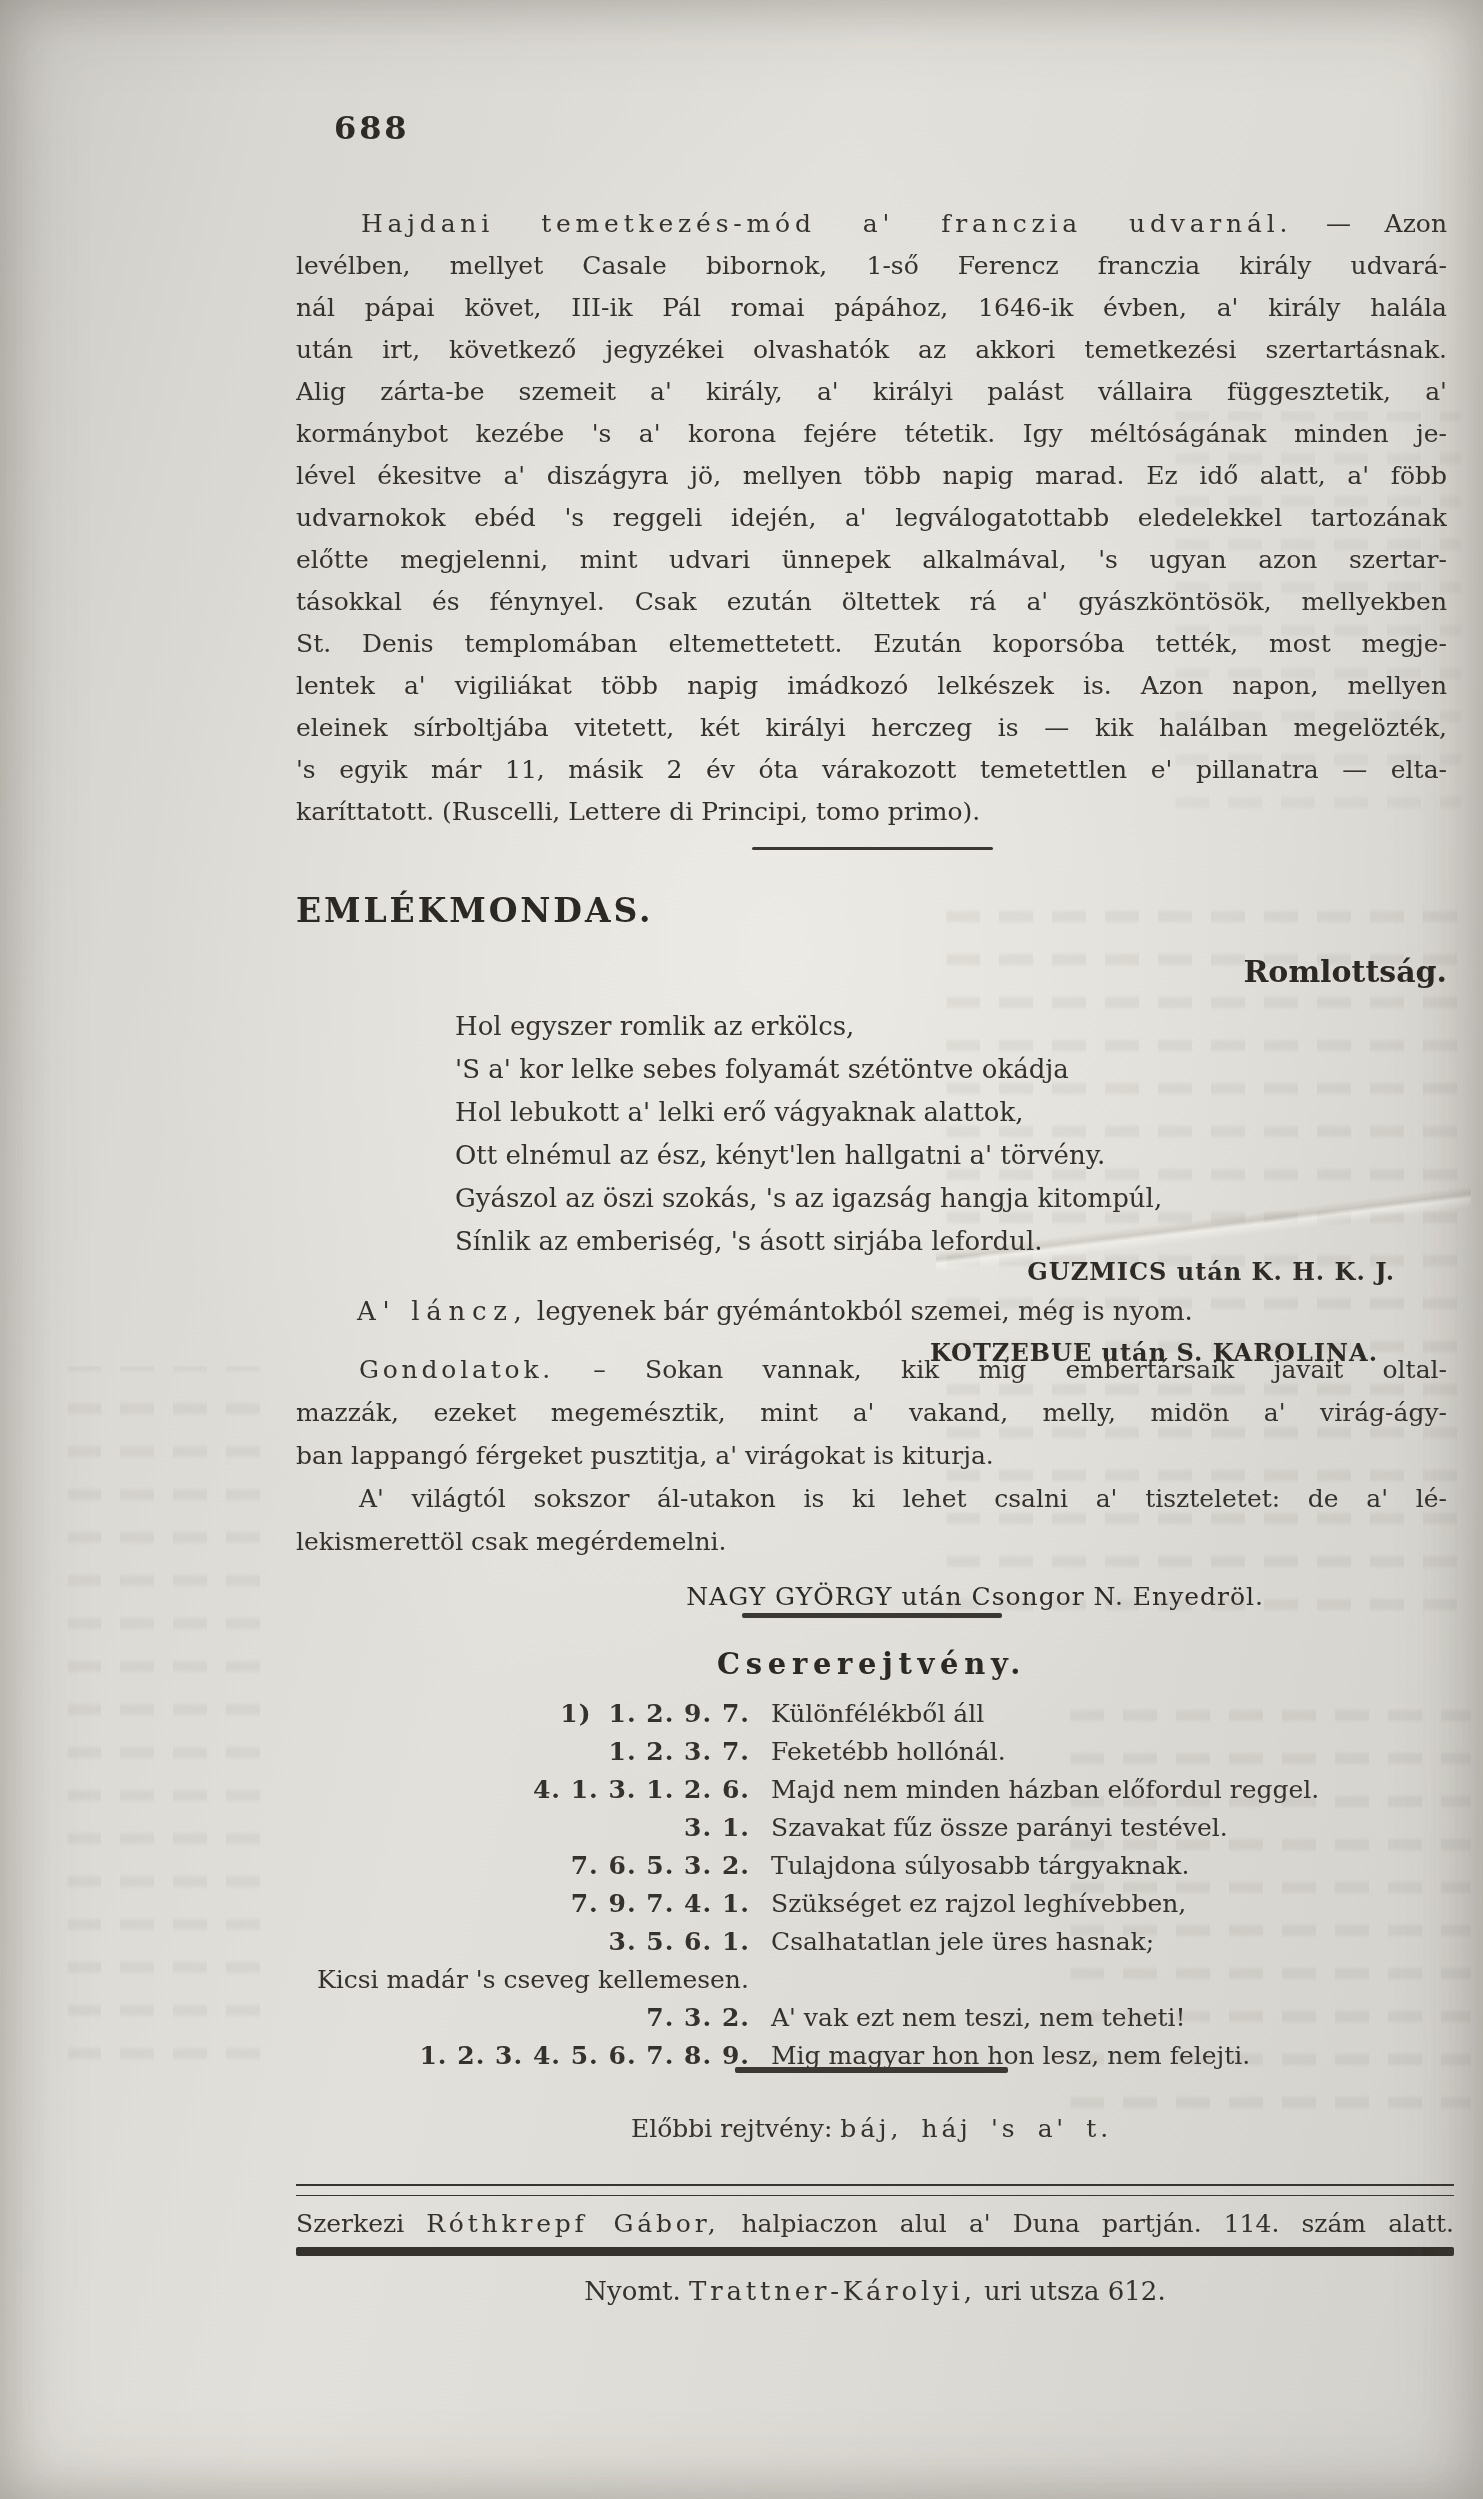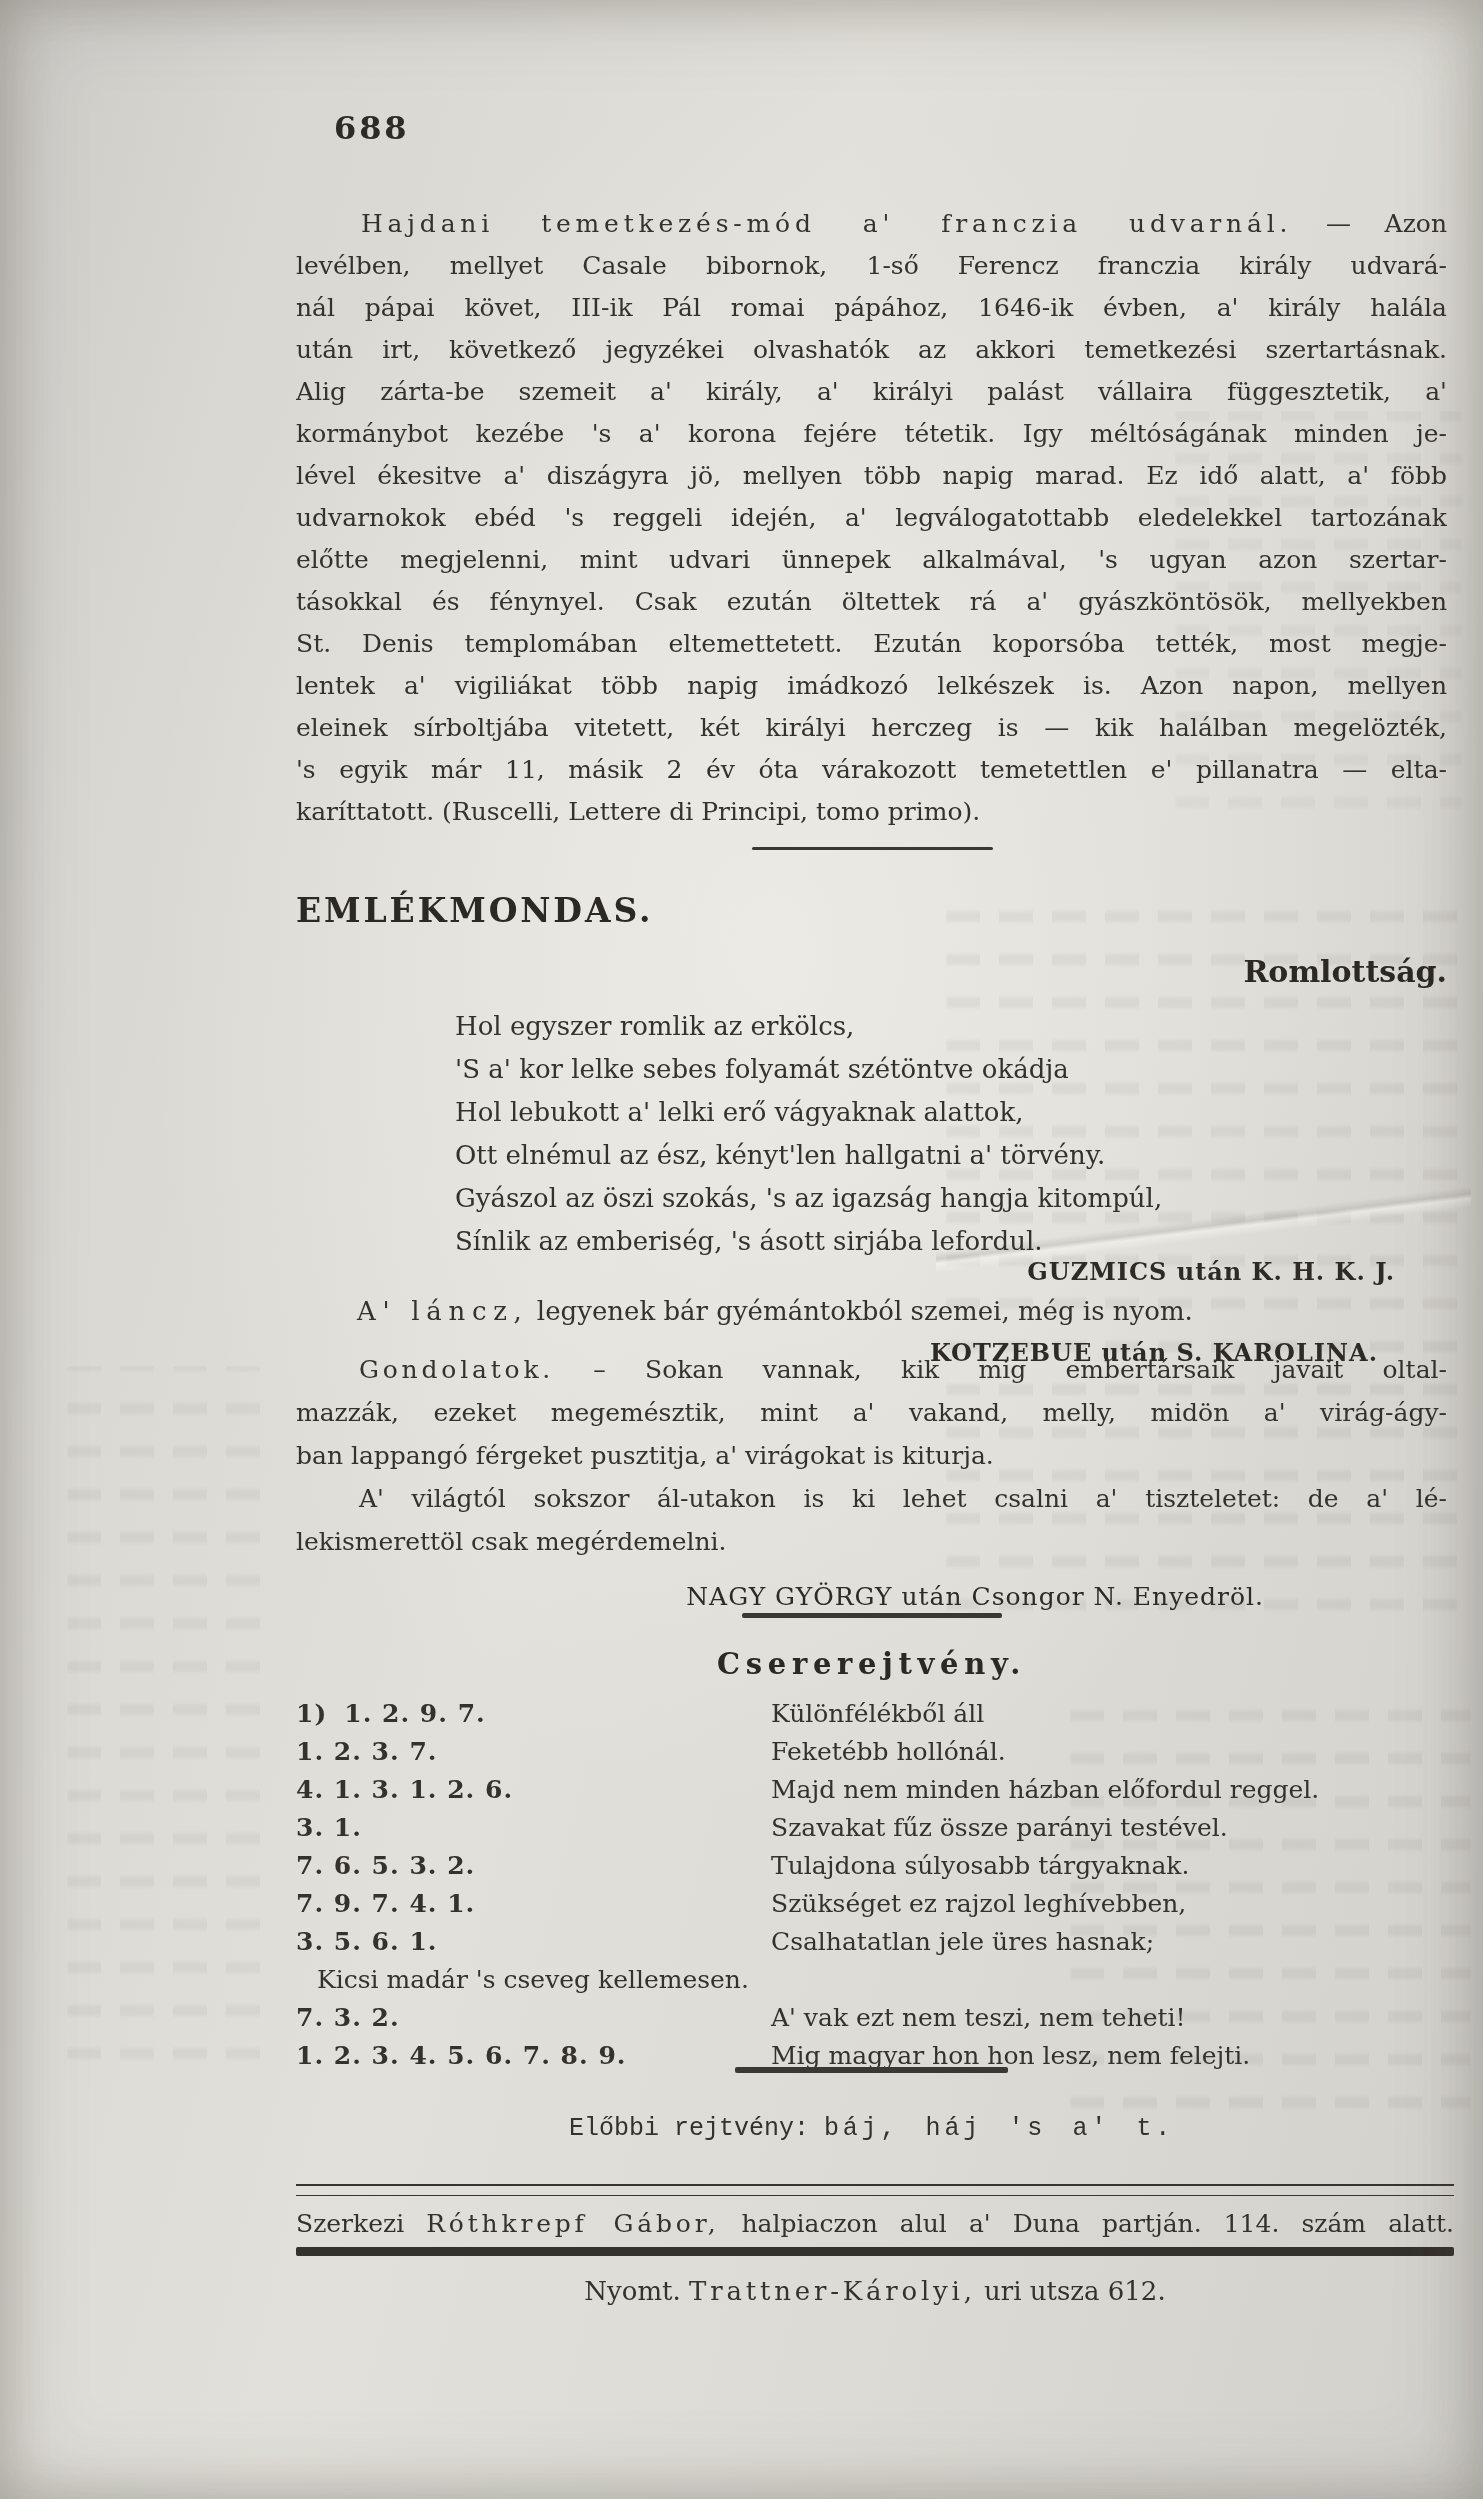--- a/index.html
+++ b/index.html
@@ -60,25 +60,25 @@
 
   .gondolatok{position:absolute;left:0;top:1348px;width:1151px;}
   .gondolatok .jline{height:43px;line-height:43px;}
   .first2{text-indent:63px;}
   .indent2{text-indent:63px;}
 
   .heading3{position:absolute;left:0;top:1647px;width:1151px;text-align:center;font-size:29px;font-weight:bold;letter-spacing:5.7px;word-spacing:5.7px;color:#2c2823;}
 
   .puzzle{position:absolute;left:0;top:1695px;width:1151px;font-size:25px;}
   .prow{display:flex;height:38px;line-height:38px;}
-  .pnum{width:454px;font-weight:bold;letter-spacing:1px;flex:none;}
+  .pnum{width:454px;text-align:right;font-weight:bold;letter-spacing:1px;flex:none;}
   .pprefix:not(:empty){margin-right:17px;}
   .pclue{margin-left:21px;flex:none;}
 
-  .previous{position:absolute;left:0;top:2114px;width:1151px;text-align:center;font-size:25px;font-family:Liberation Mono, monospace;}
+  .previous{position:absolute;left:0;top:2114px;width:1151px;text-align:center;font-size:25px;}
   .spaced-ans{letter-spacing:3.8px;word-spacing:7.6px;}
 
   .footer-top-rule{position:absolute;left:0;top:2184px;width:1158px;height:8.6px;border-top:2.9px solid #38342f;border-bottom:1.9px solid #38342f;}
   .editor-line{
     position:absolute;left:0;top:2203px;width:1158px;height:42px;line-height:42px;
     font-size:25px;text-align:justify;text-align-last:justify;white-space:nowrap;overflow:hidden;
   }
   .footer-thick-rule{position:absolute;left:0;top:2247px;width:1158px;height:8.6px;background:#35312c;border-radius:1.9px;}
   .printer-line{position:absolute;left:0;top:2276px;width:1158px;text-align:center;font-size:26px;}
 </style>

